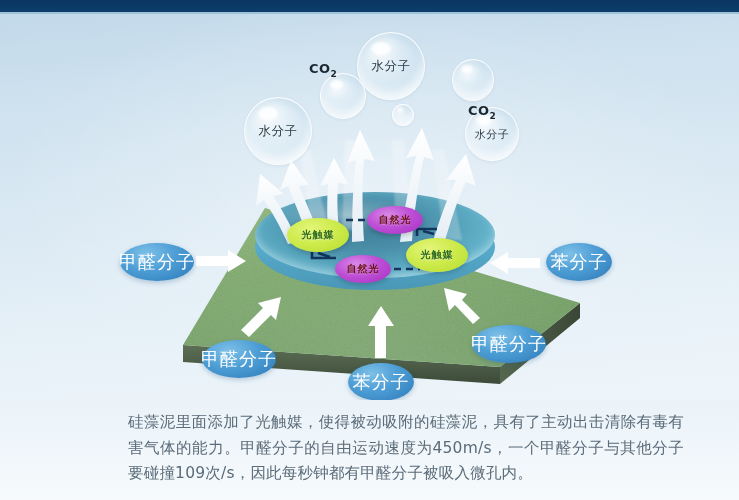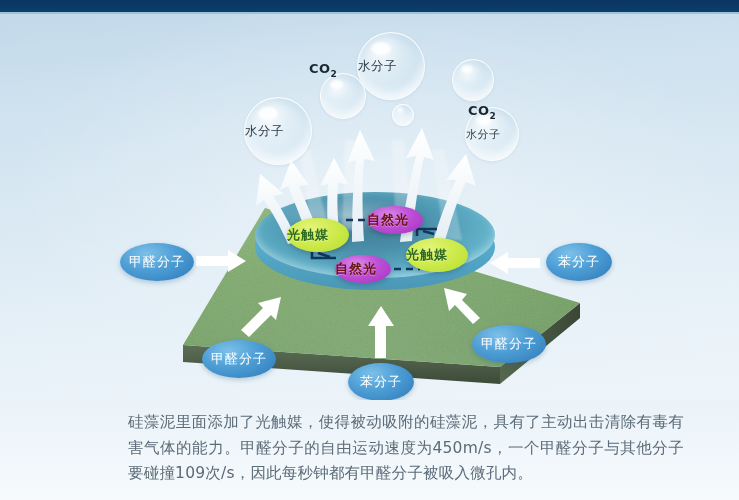--- a/index.html
+++ b/index.html
@@ -34,44 +34,44 @@
   .disc-base{position:absolute;left:0;top:12px;width:240px;height:86px;border-radius:50%;
     background:linear-gradient(180deg,#62b9d6 0%,#55a9c9 55%,#4a97b6 100%);}
   .disc-top{position:absolute;left:0;top:0;width:240px;height:86px;border-radius:50%;
     background:radial-gradient(ellipse 62% 70% at 46% 40%,#3f7f99 0%,#4a8ea8 38%,#58a6bf 68%,#6ec0d6 100%);
     box-shadow:inset 0 -4px 8px rgba(255,255,255,.35);}
   .disc-sheen{position:absolute;left:18px;top:6px;width:150px;height:34px;border-radius:50%;
     background:radial-gradient(ellipse at 50% 50%,rgba(255,255,255,.30),rgba(255,255,255,0) 72%);}
 
   
   .pill{position:absolute;border-radius:50%;display:flex;align-items:center;
-    font-size:13px;font-weight:700;white-space:nowrap;
+    justify-content:center;font-size:10px;font-weight:700;white-space:nowrap;
     letter-spacing:1px;}
   .pill-green{background:radial-gradient(ellipse at 38% 32%,#e3f57a 0%,#cfeb4e 45%,#b6dd2c 100%);
     color:#2f6b1e;text-shadow:0 1px 0 rgba(255,255,255,.45);
     box-shadow:0 2px 5px rgba(0,0,0,.18);font-family:Liberation Serif, serif;}
   .pill-purple{background:radial-gradient(ellipse at 38% 32%,#d98ae8 0%,#bf4fd6 45%,#a32fc0 100%);
     color:#6b1414;text-shadow:0 1px 0 rgba(255,255,255,.30);
     box-shadow:0 2px 5px rgba(0,0,0,.20);}
 
   
   .mol{position:absolute;border-radius:50%;display:flex;align-items:center;
-    justify-content:center;font-size:13px;color:#ffffff;white-space:nowrap;
+    justify-content:center;font-size:18px;color:#ffffff;white-space:nowrap;
     letter-spacing:1px;
     background:radial-gradient(ellipse at 36% 28%,#7dc0e8 0%,#4f9fd6 42%,#2b79b8 100%);
     box-shadow:0 2px 5px rgba(40,90,130,.28);}
 
   
   .bubble{position:absolute;border-radius:50%;
     background:radial-gradient(ellipse at 34% 26%,rgba(255,255,255,.85) 0%,rgba(236,246,251,.42) 34%,rgba(206,230,243,.22) 62%,rgba(255,255,255,.30) 100%);
     border:1px solid rgba(255,255,255,.9);
     box-shadow:inset 0 -6px 10px rgba(255,255,255,.75),
                inset 0 4px 8px rgba(150,190,215,.30),
                0 1px 3px rgba(120,160,190,.18);
-    display:flex;align-items:center;justify-content:flex-start;}
+    display:flex;align-items:center;justify-content:center;}
   .bubble .blabel{font-size:12.5px;color:#2c3b46;letter-spacing:.5px;white-space:nowrap;}
   .bubble::after{content:"";position:absolute;left:20%;top:13%;width:30%;height:20%;
     border-radius:50%;background:rgba(255,255,255,.78);filter:blur(1px);}
 
   .co2{position:absolute;font-size:13px;color:#1b2730;font-weight:600;letter-spacing:.4px;margin-left:38px;}
   .co2 sub{font-size:9px;}
 
   svg.overlay{position:absolute;left:0;top:0;width:739px;height:500px;pointer-events:none;}
 </style>
 </head>

